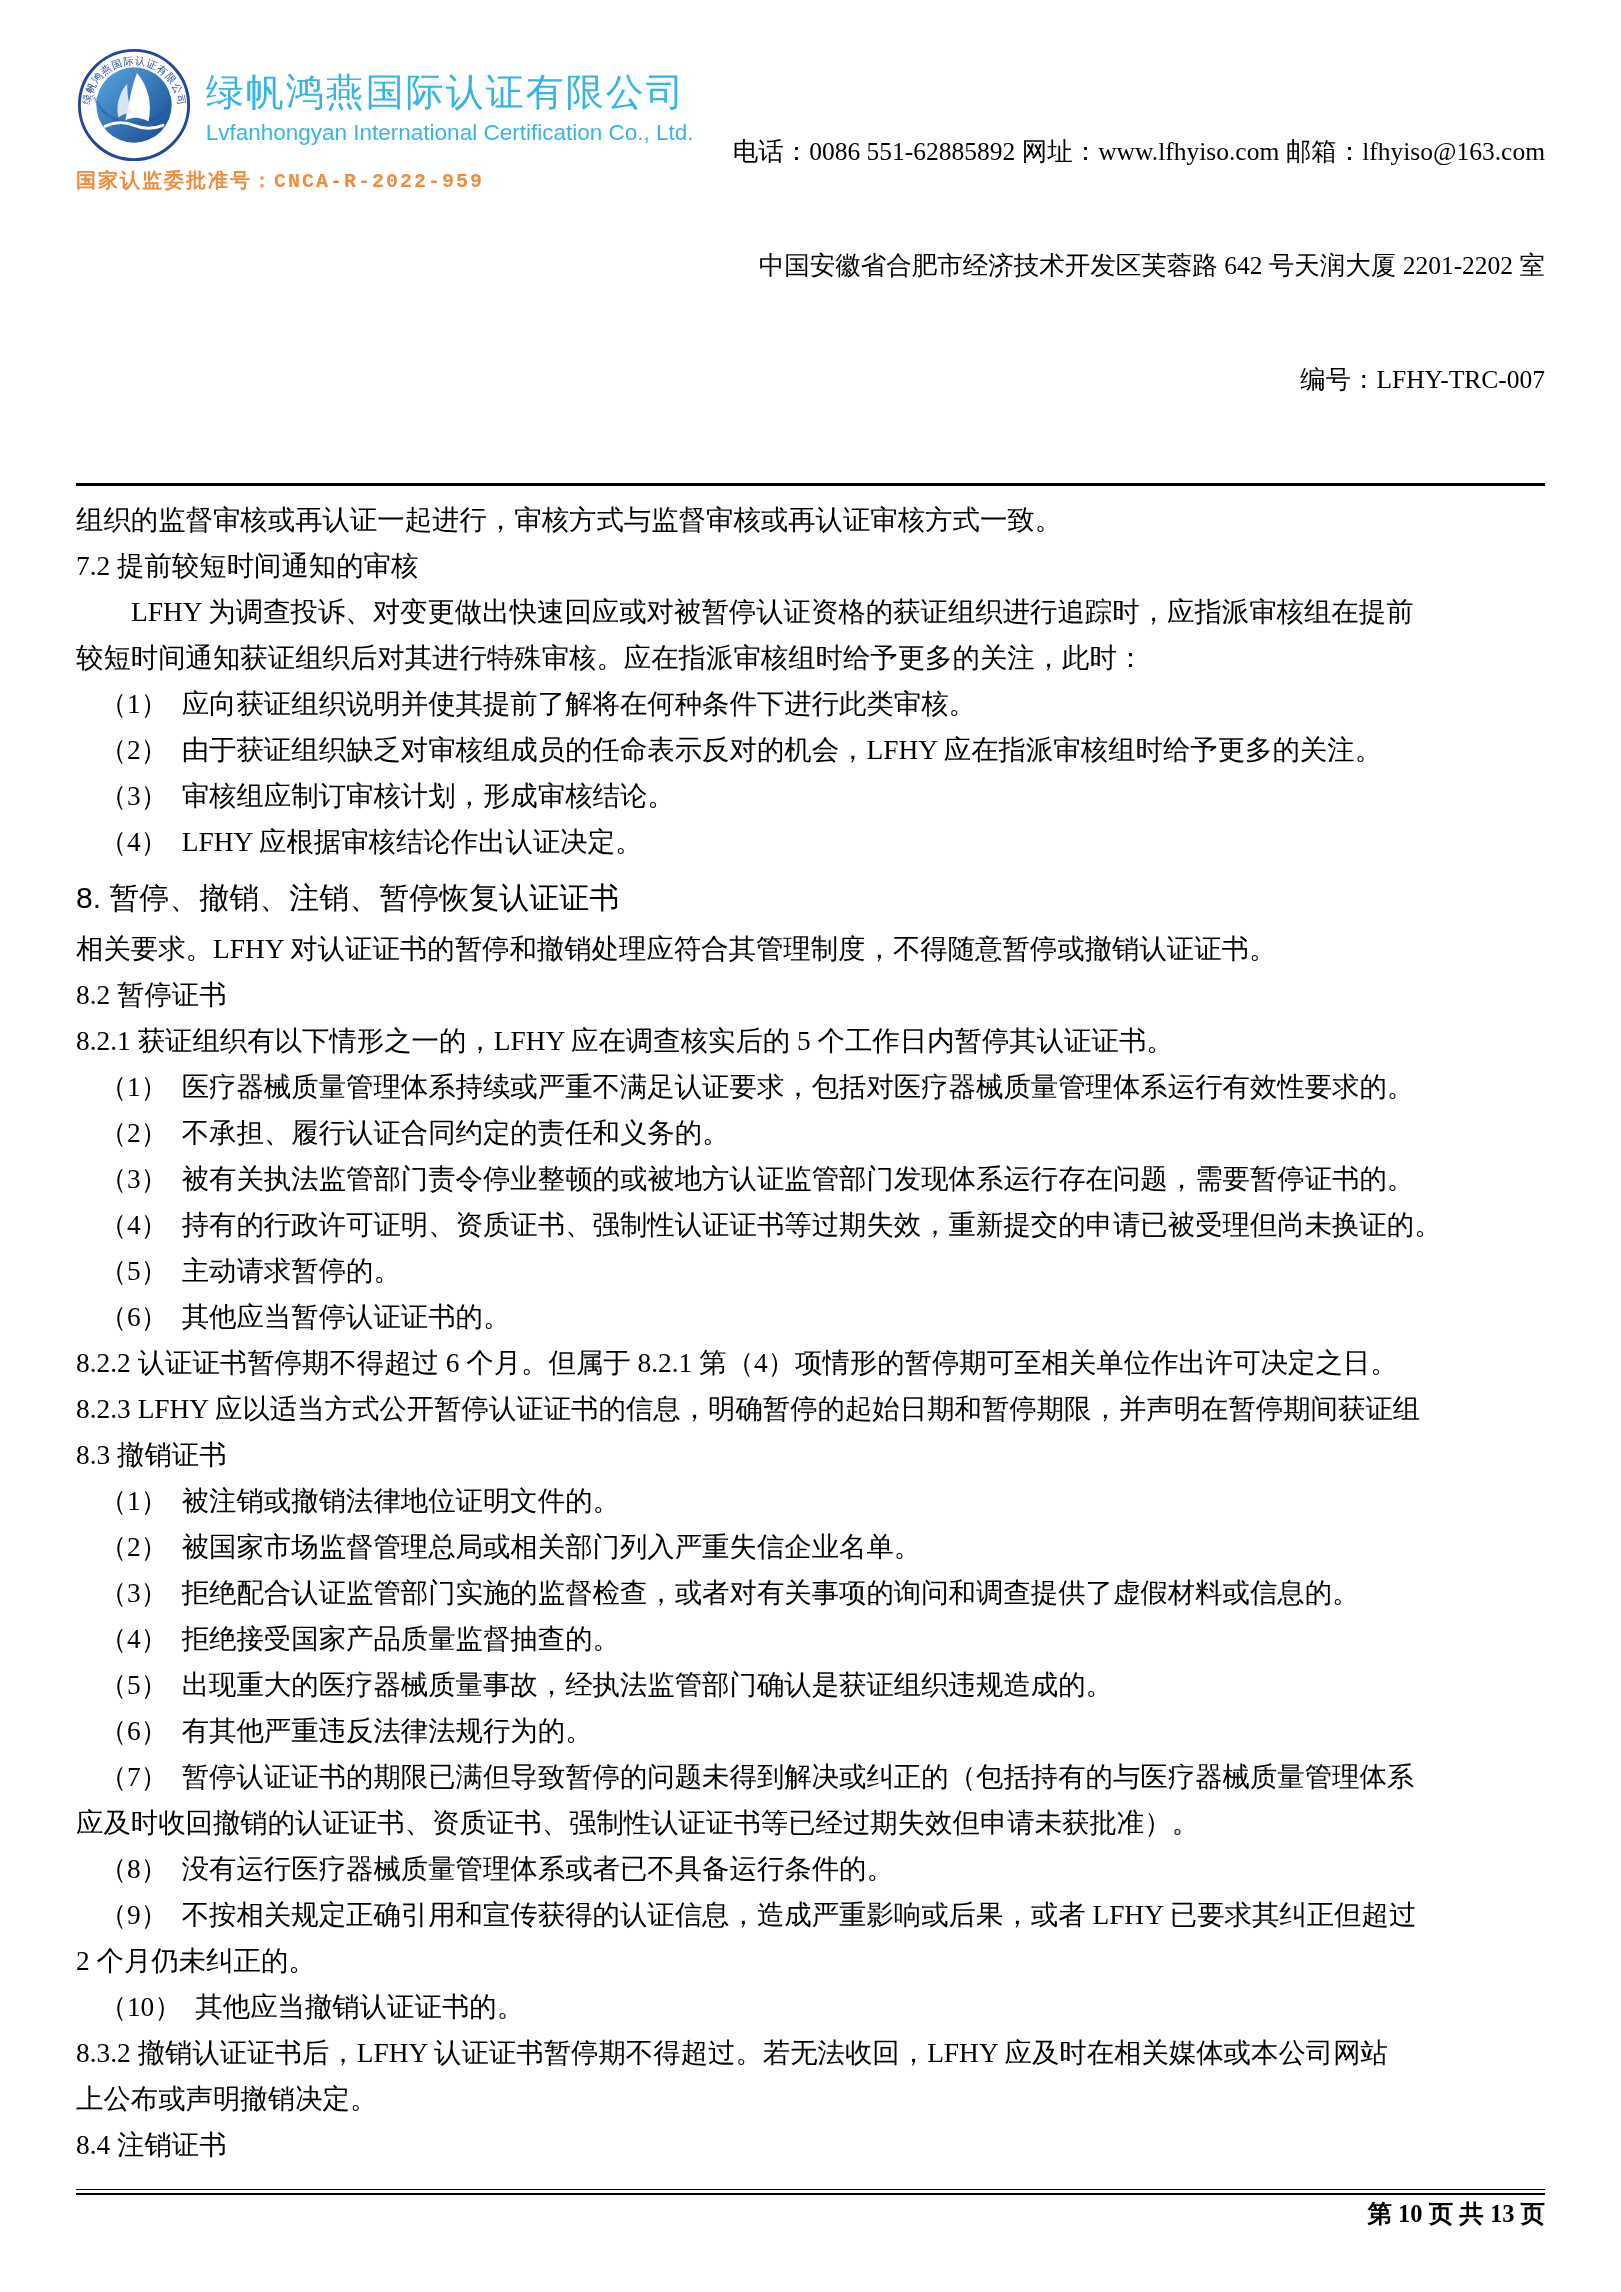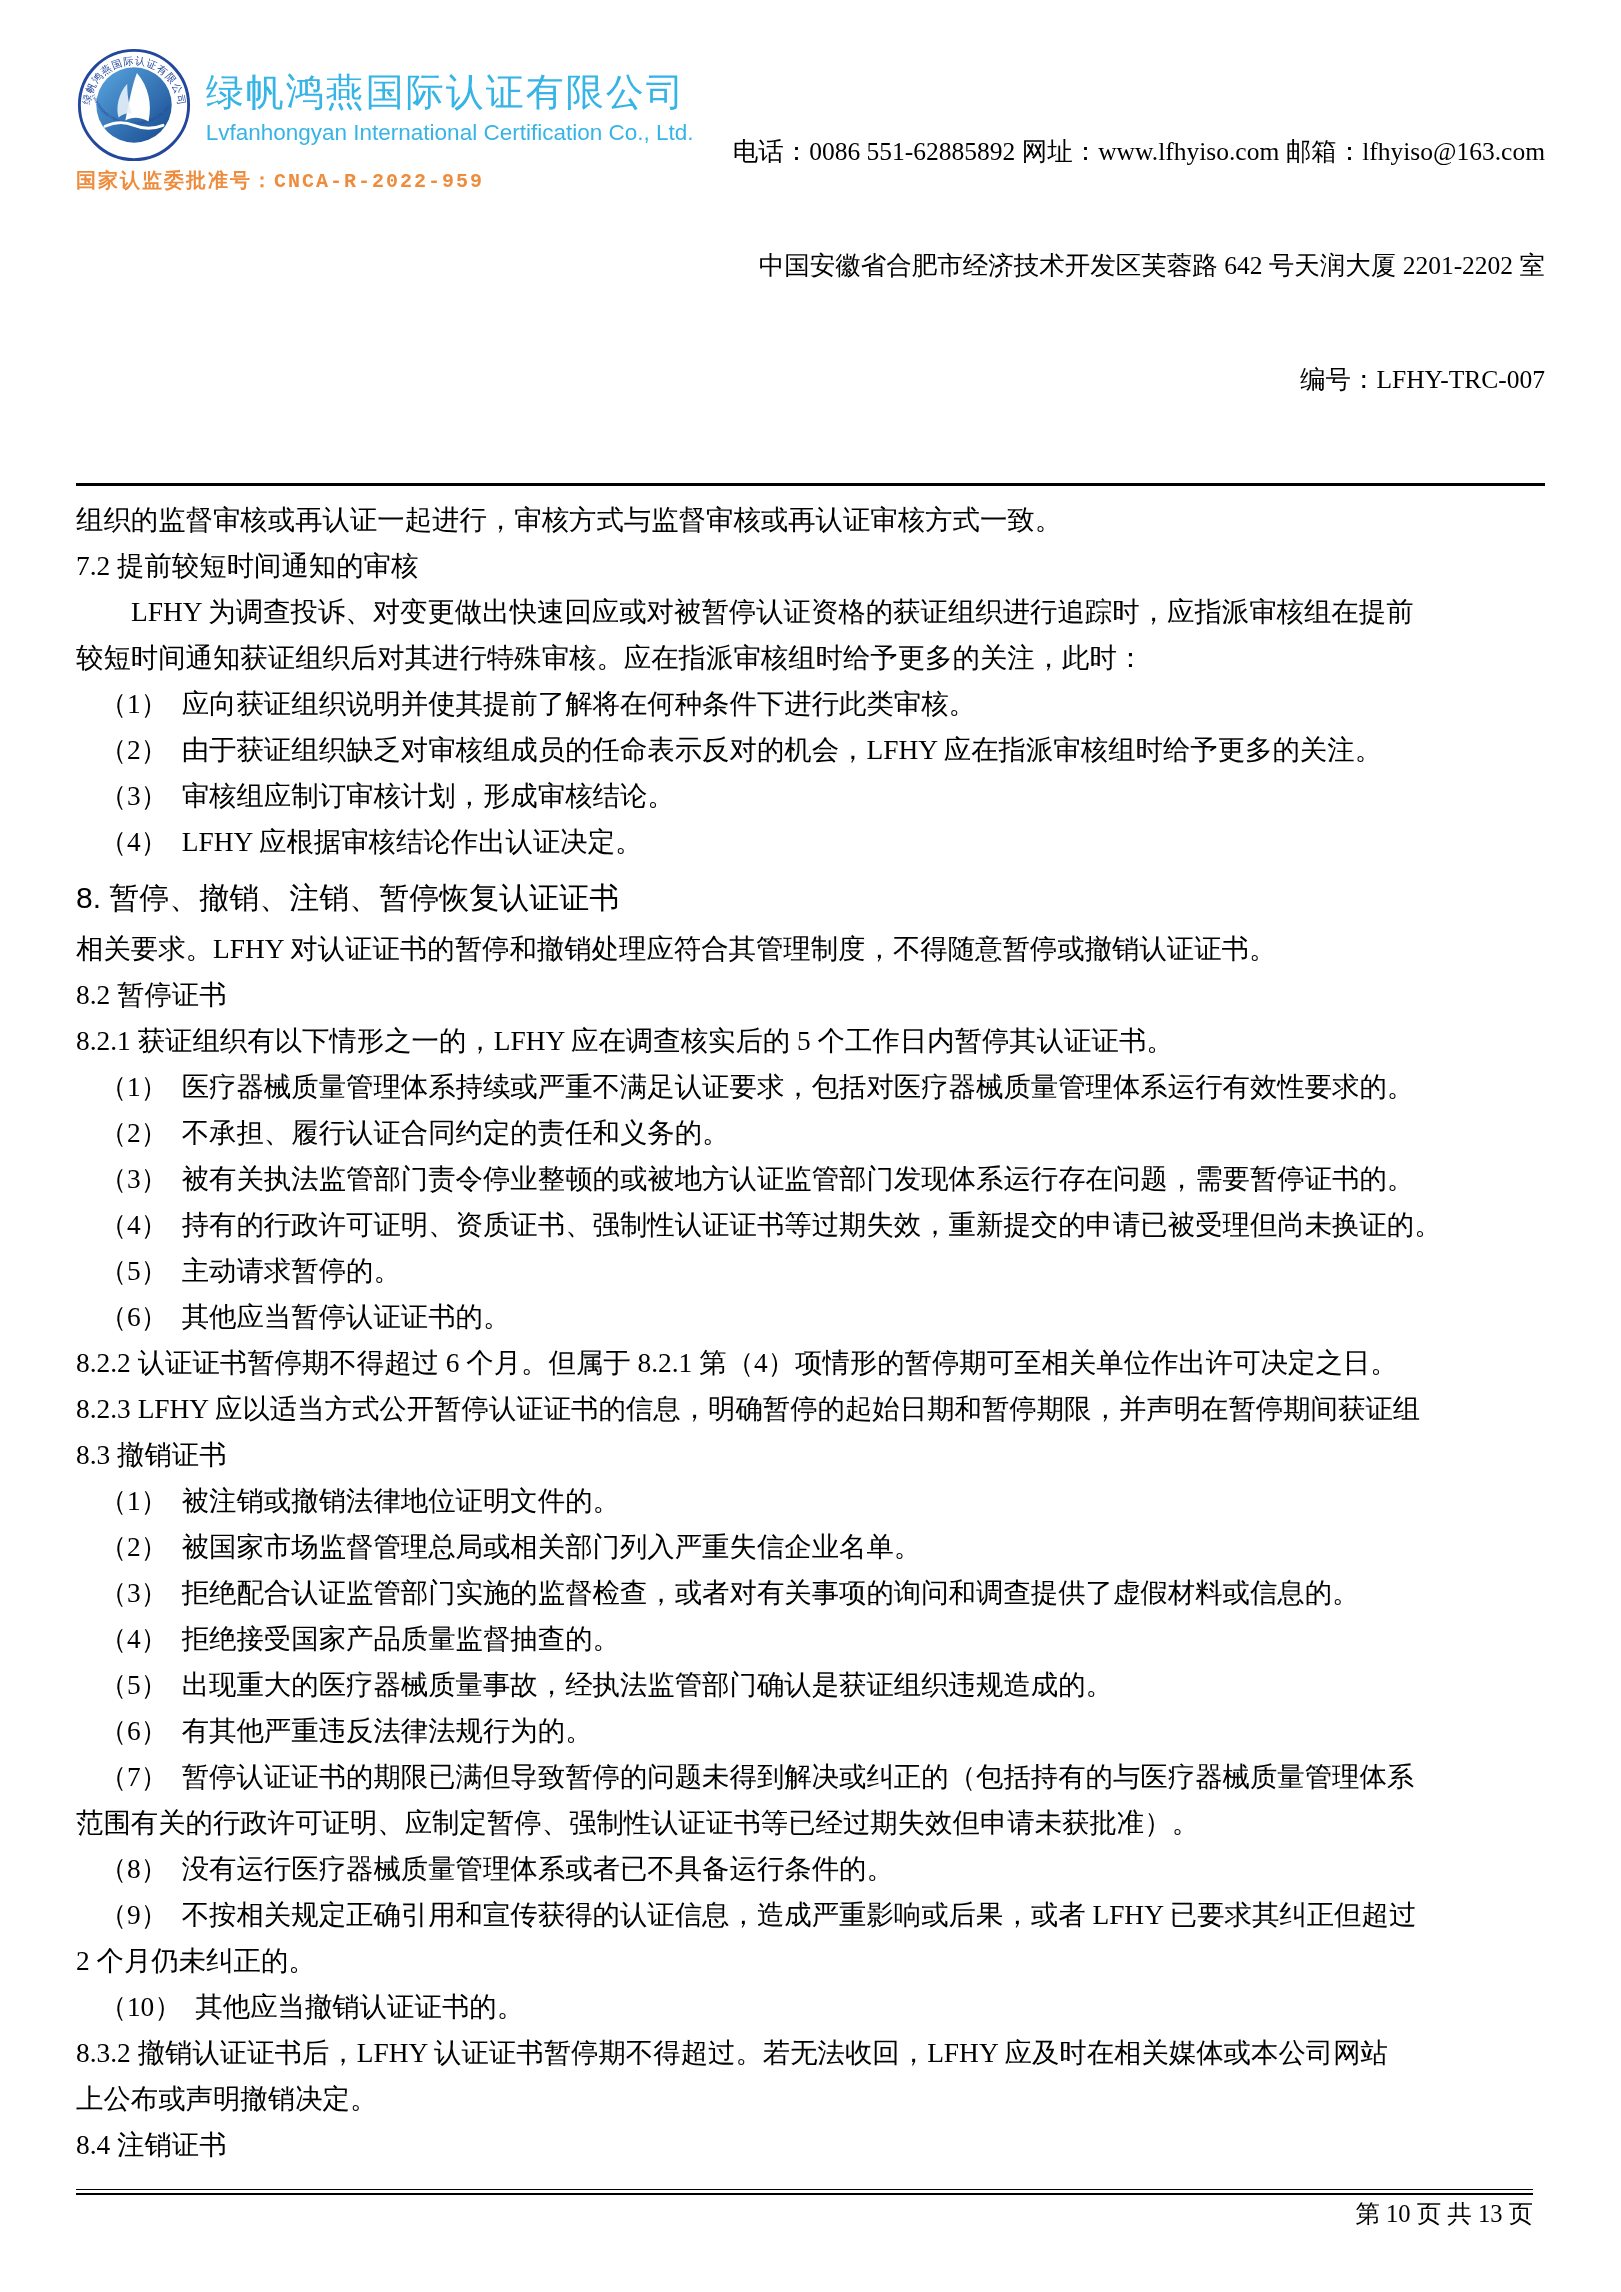--- a/index.html
+++ b/index.html
@@ -81,22 +81,23 @@
     font-weight: 400;
     font-size: 30px;
     line-height: 53px;
     margin-top: 5.9px;
     margin-bottom: 2px;
   }
   
   .footer {
     position: absolute;
     left: 76px;
-    right: 88px;
+    right: 76px;
     top: 2189px;
+    font-weight: bold;
   }
   .footer-rule {
     height: 5.9px;
     border-top: 1px solid #000;
     border-bottom: 2.9px solid #000;
   }
   .page-number {
     text-align: right;
     font-size: 24.5px;
     line-height: 33px;
@@ -173,21 +174,21 @@
       <div class="line">8.2.2 认证证书暂停期不得超过 6 个月。但属于 8.2.1 第（4）项情形的暂停期可至相关单位作出许可决定之日。</div>
       <div class="line">8.2.3 LFHY 应以适当方式公开暂停认证证书的信息，明确暂停的起始日期和暂停期限，并声明在暂停期间获证组</div>
       <div class="line">8.3 撤销证书</div>
       <div class="line ind-item">（1）  被注销或撤销法律地位证明文件的。</div>
       <div class="line ind-item">（2）  被国家市场监督管理总局或相关部门列入严重失信企业名单。</div>
       <div class="line ind-item">（3）  拒绝配合认证监管部门实施的监督检查，或者对有关事项的询问和调查提供了虚假材料或信息的。</div>
       <div class="line ind-item">（4）  拒绝接受国家产品质量监督抽查的。</div>
       <div class="line ind-item">（5）  出现重大的医疗器械质量事故，经执法监管部门确认是获证组织违规造成的。</div>
       <div class="line ind-item">（6）  有其他严重违反法律法规行为的。</div>
       <div class="line ind-item">（7）  暂停认证证书的期限已满但导致暂停的问题未得到解决或纠正的（包括持有的与医疗器械质量管理体系</div>
-      <div class="line">范围有关的行政许可证明、应制定暂停、强制性认证证书等已经过期失效但申请未获批准）。</div>
+      <div class="line">应及时收回撤销的认证证书、资质证书、强制性认证证书等已经过期失效但申请未获批准）。</div>
       <div class="line ind-item">（8）  没有运行医疗器械质量管理体系或者已不具备运行条件的。</div>
       <div class="line ind-item">（9）  不按相关规定正确引用和宣传获得的认证信息，造成严重影响或后果，或者 LFHY 已要求其纠正但超过</div>
       <div class="line">2 个月仍未纠正的。</div>
       <div class="line ind-item">（10）  其他应当撤销认证证书的。</div>
       <div class="line">8.3.2 撤销认证证书后，LFHY 认证证书暂停期不得超过。若无法收回，LFHY 应及时在相关媒体或本公司网站</div>
       <div class="line">上公布或声明撤销决定。</div>
       <div class="line">8.4 注销证书</div>
     </div>
 
   <div class="footer">

